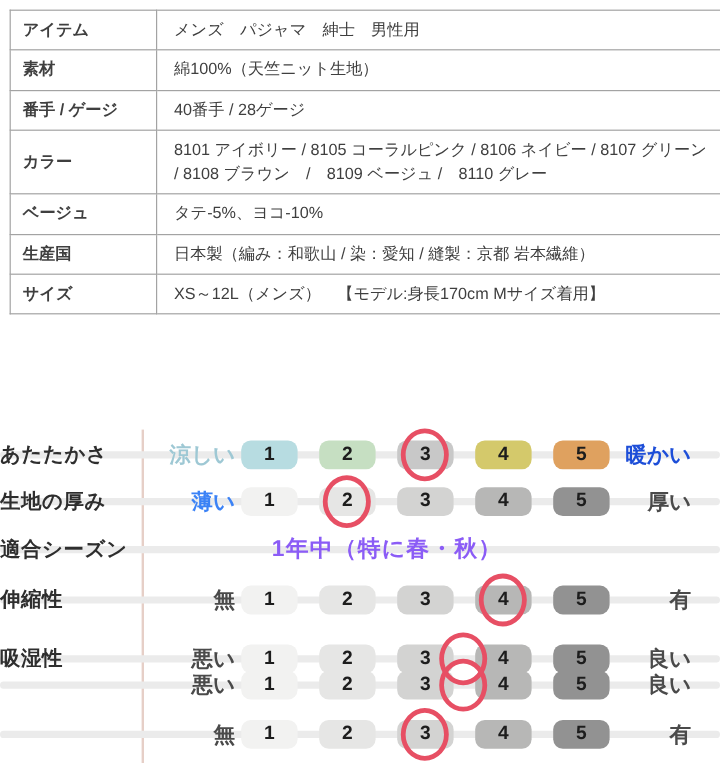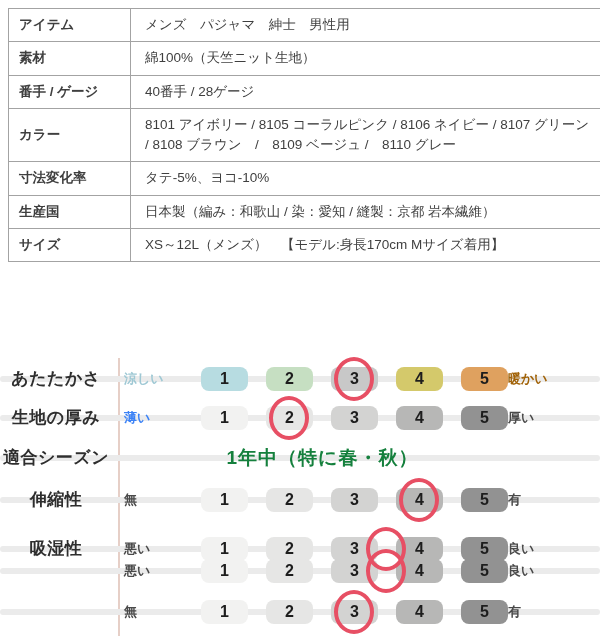--- a/index.html
+++ b/index.html
@@ -29,26 +29,26 @@
     position:absolute; left:118px; top:358px; width:2px; height:278px;
     background:#e6cfc7;
   }
   .rrow { position:absolute; left:0; width:600px; height:38px; }
   .band {
     position:absolute; left:0; right:0; top:16px; height:6px;
     background:#ebebeb; border-radius:3px; z-index:0;
   }
   .rlabel {
     position:absolute; left:0; top:0; width:112px; height:38px;
-    line-height:38px; text-align:center; font-weight:bold; font-size:17px;
+    line-height:38px; text-align:left; font-weight:bold; font-size:17px;
     color:#2e2e2e; z-index:2; letter-spacing:0.5px;
   }
   .lend, .rend {
     position:absolute; top:0; height:38px; line-height:38px;
-    font-weight:bold; font-size:13px; color:#4a4a4a; text-align:left; z-index:2;
+    font-weight:bold; font-size:18px; color:#4a4a4a; text-align:right; z-index:2;
   }
   .lend { left:124px; width:72px; }
   .rend { left:508px; width:68px; }
   .pill {
     position:absolute; top:7px; width:47px; height:24px; line-height:24px;
     border-radius:8px; text-align:center; font-weight:bold; font-size:16px;
     color:#1d1d1d; z-index:2; background:#e0e0e0;
   }
   .c1{left:201px}.c2{left:266px}.c3{left:331px}.c4{left:396px}.c5{left:461px}
   .ring {
@@ -83,21 +83,21 @@
       </tr>
       <tr>
         <th>番手 / ゲージ</th>
         <td>40番手 / 28ゲージ</td>
       </tr>
       <tr>
         <th>カラー</th>
         <td>8101 アイボリー / 8105 コーラルピンク / 8106 ネイビー / 8107 グリーン / 8108 ブラウン　/　8109 ベージュ /　8110 グレー</td>
       </tr>
       <tr>
-        <th>寸法変化率</th>
+        <th>ベージュ</th>
         <td>タテ-5%、ヨコ-10%</td>
       </tr>
       <tr>
         <th>生産国</th>
         <td>日本製（編み：和歌山 / 染：愛知 / 縫製：京都 岩本繊維）</td>
       </tr>
       <tr>
         <th>サイズ</th>
         <td>XS～12L（メンズ）　【モデル:身長170cm Mサイズ着用】</td>
       </tr>
@@ -108,41 +108,41 @@
 
   <div class="rrow t1">
     <div class="band" style="background: rgb(235, 235, 235);"></div>
     <div class="rlabel">あたたかさ</div>
     <div class="lend" style="color: rgb(158, 200, 212);">涼しい</div>
     <div class="pill c1" style="background-color: rgb(183, 220, 225);">1</div>
     <div class="pill c2" style="background-color: rgb(198, 223, 194);">2</div>
     <div class="pill c3" style="background-color: rgb(200, 200, 200);">3</div>
     <div class="pill c4" style="background-color: rgb(212, 201, 107);">4</div>
     <div class="pill c5" style="background-color: rgb(223, 161, 95);">5</div>
-    <div class="rend" style="color: #a16207;">暖かい</div>
+    <div class="rend" style="color: #1d4ed8;">暖かい</div>
     <div class="ring" style="left: 334px; border-color: rgb(231, 79, 100);"></div>
   </div>
 
   <div class="rrow t2">
     <div class="band" style="background: rgb(235, 235, 235);"></div>
     <div class="rlabel">生地の厚み</div>
     <div class="lend" style="color: #3b82f6;">薄い</div>
     <div class="pill c1" style="background-color: rgb(242, 242, 241);">1</div>
     <div class="pill c2" style="background-color: rgb(230, 230, 229);">2</div>
     <div class="pill c3" style="background-color: rgb(211, 211, 210);">3</div>
     <div class="pill c4" style="background-color: rgb(183, 183, 182);">4</div>
     <div class="pill c5" style="background-color: rgb(146, 146, 146);">5</div>
     <div class="rend" style="color: rgb(74, 74, 74);">厚い</div>
     <div class="ring" style="left: 269px; border-color: rgb(231, 79, 100);"></div>
   </div>
 
   <div class="rrow t3">
     <div class="band" style="background: rgb(235, 235, 235);"></div>
     <div class="rlabel">適合シーズン</div>
-    <div class="season" style="color: #15803d;">1年中（特に春・秋）</div>
+    <div class="season" style="color: #8b5cf6;">1年中（特に春・秋）</div>
   </div>
 
   <div class="rrow t4">
     <div class="band" style="background: rgb(235, 235, 235);"></div>
     <div class="rlabel">伸縮性</div>
     <div class="lend" style="color: rgb(74, 74, 74);">無</div>
     <div class="pill c1" style="background-color: rgb(242, 242, 241);">1</div>
     <div class="pill c2" style="background-color: rgb(230, 230, 229);">2</div>
     <div class="pill c3" style="background-color: rgb(211, 211, 210);">3</div>
     <div class="pill c4" style="background-color: rgb(183, 183, 182);">4</div>

